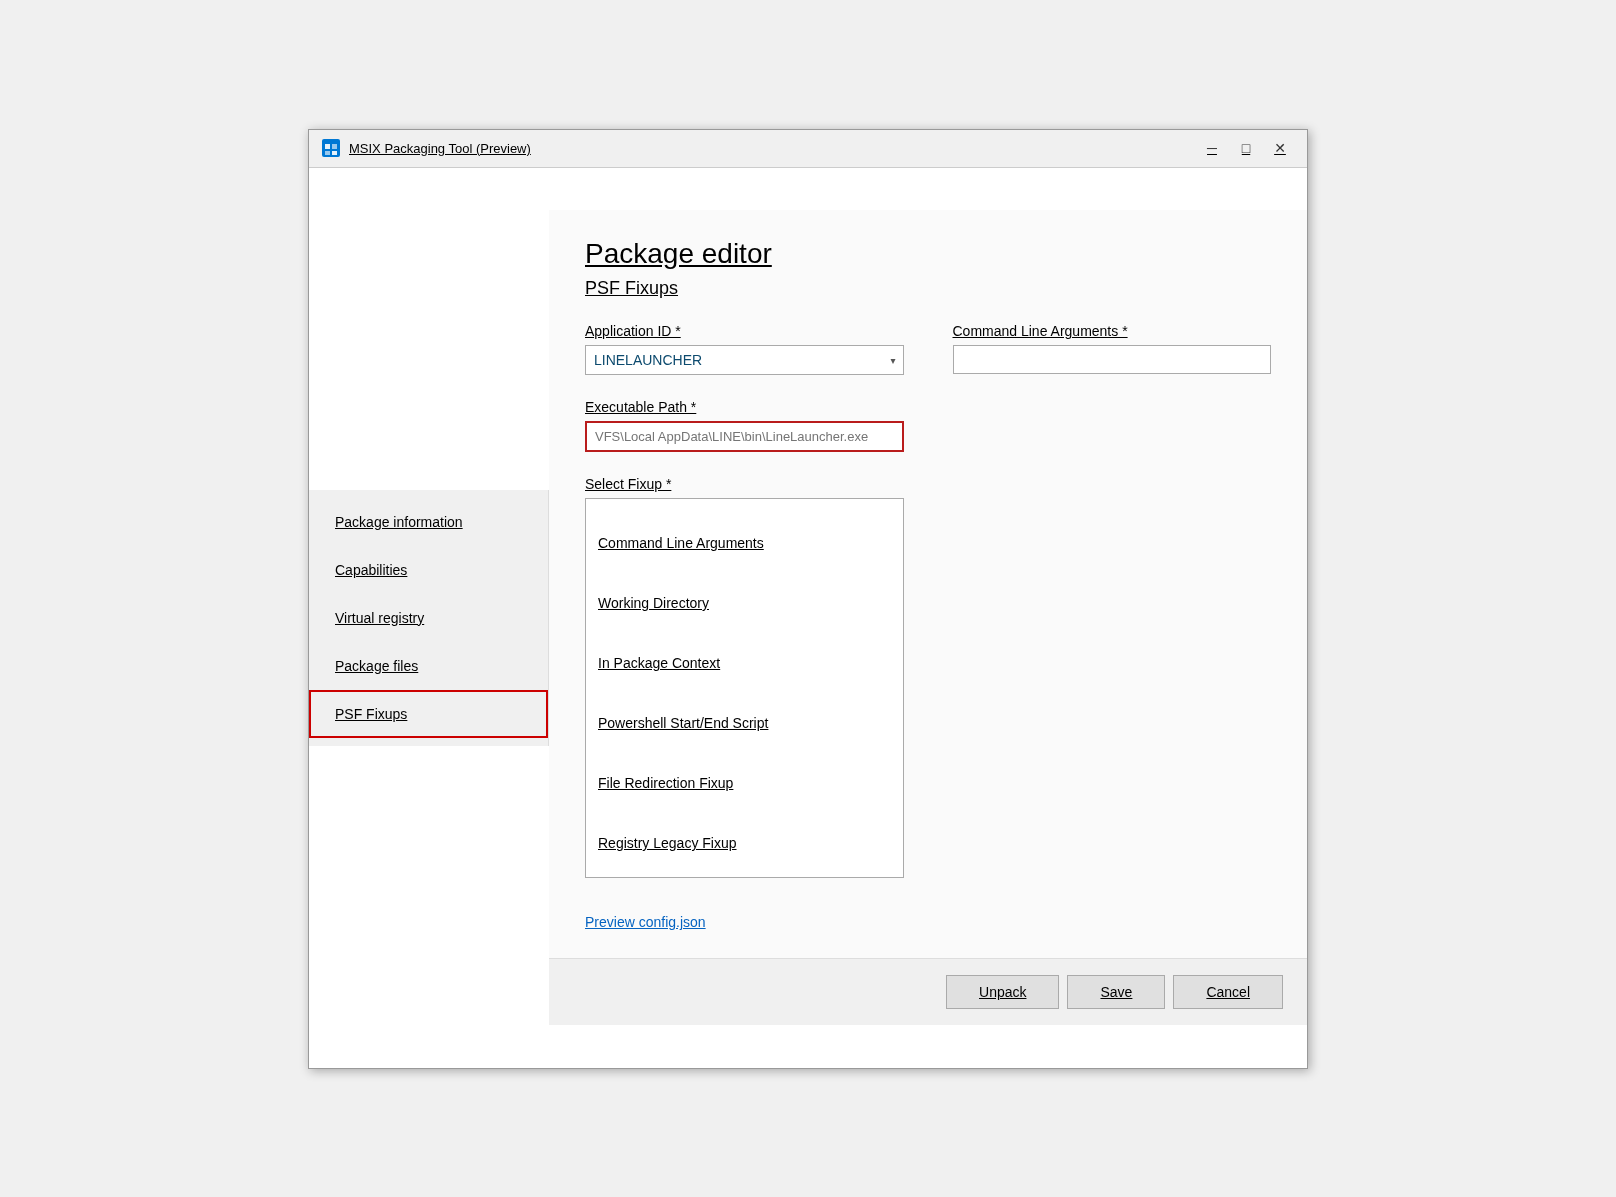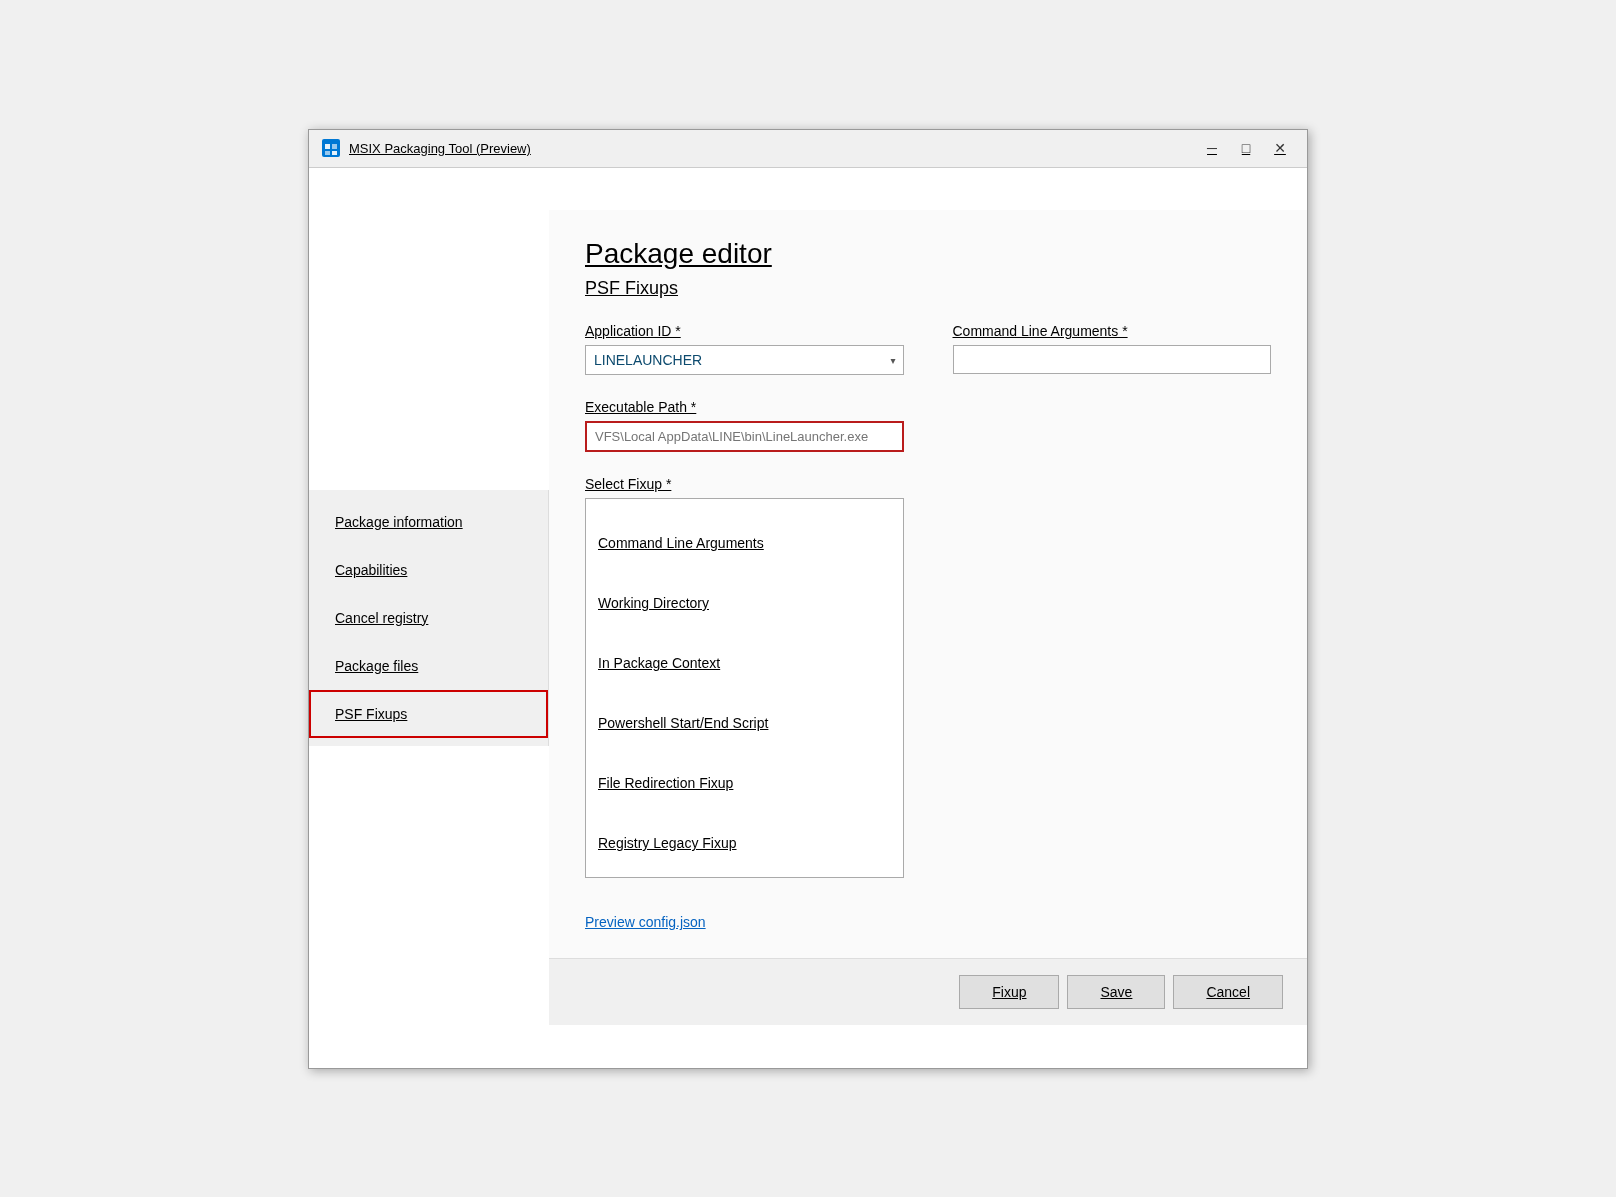--- a/index.html
+++ b/index.html
@@ -232,21 +232,21 @@
   <div class="content-area">
 
     <div class="sidebar">
       <div class="sidebar-item">
         <span>Package information</span>
       </div>
       <div class="sidebar-item">
         <span>Capabilities</span>
       </div>
       <div class="sidebar-item">
-        <span>Cancel registry</span>
+        <span>Virtual registry</span>
       </div>
       <div class="sidebar-item">
         <span>Package files</span>
       </div>
       <div class="sidebar-item active">
         <span>PSF Fixups</span>
       </div>
     </div>
 
     <div class="main-content">
@@ -295,19 +295,19 @@
 
             <div class="field-group">
               <label class="field-label">Command Line Arguments *</label>
               <input type="text" class="cmd-args-input" value="" style="">
             </div>
           </div>
         </div>
       </div>
 
       <div class="footer">
-        <button class="footer-btn">Fixup</button>
+        <button class="footer-btn">Unpack</button>
         <button class="footer-btn">Save</button>
         <button class="footer-btn">Cancel</button>
       </div>
     </div>
   </div>
 </div>
 
 </body></html>

